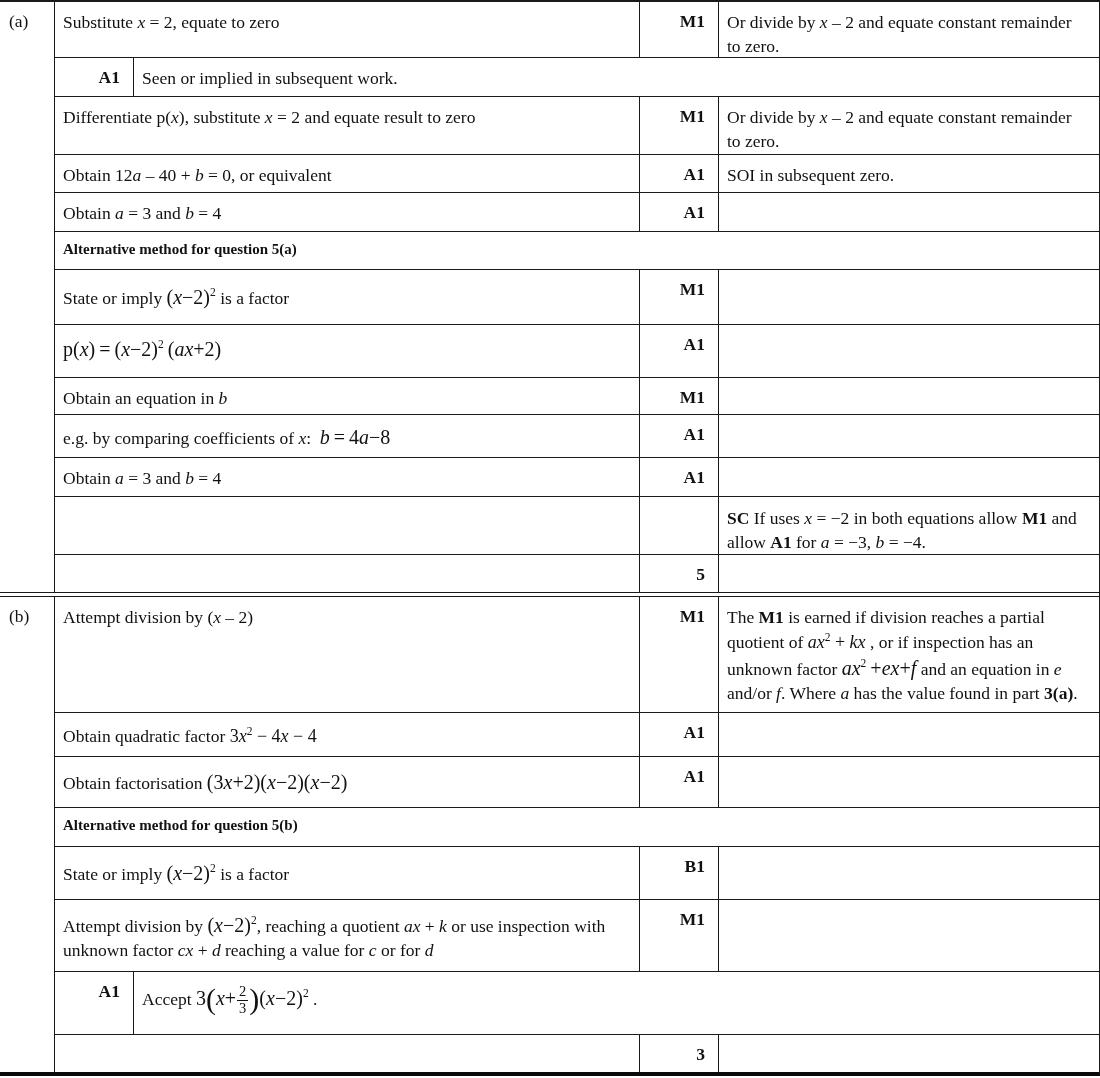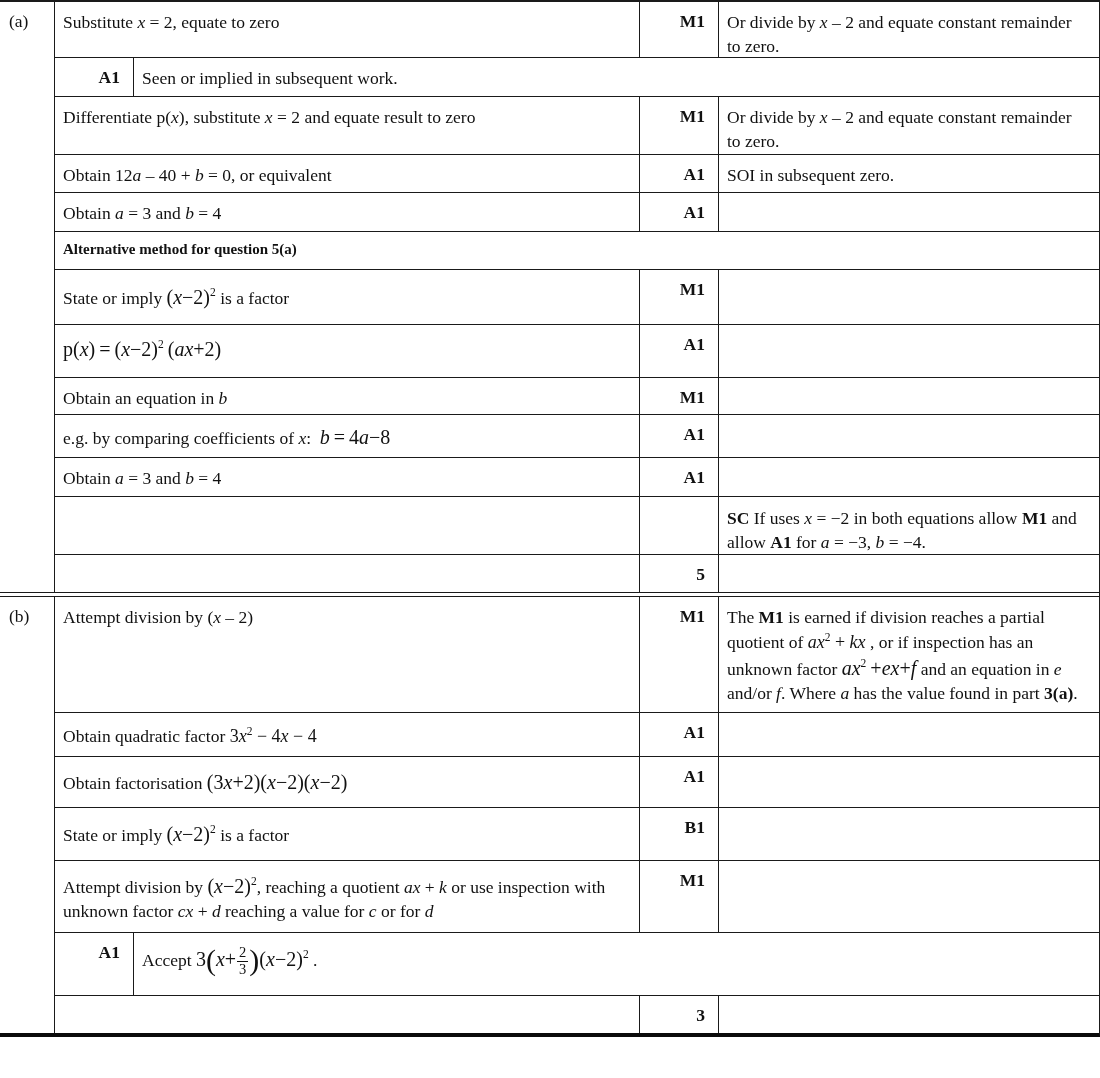--- a/index.html
+++ b/index.html
@@ -175,20 +175,23 @@
         <div class="cm">A1</div>
         <div class="cg"></div>
       </div>
 
       <div class="row" style="height:51px">
         <div class="ca" style="padding-top:12px">Obtain factorisation <span class="eqL">(3<i>x</i>+2)(<i>x</i>−2)(<i>x</i>−2)</span></div>
         <div class="cm">A1</div>
         <div class="cg"></div>
       </div>
 
+      <div class="row header" style="height:39px">
+        <div class="ch">Alternative method for question 5(b)</div>
+      </div>
 
       <div class="row" style="height:53px">
         <div class="ca" style="padding-top:13px">State or imply <span class="eqL">(<i>x</i>−2)<sup>2</sup></span> is a factor</div>
         <div class="cm">B1</div>
         <div class="cg"></div>
       </div>
 
       <div class="row" style="height:72px">
         <div class="ca" style="padding-top:12px">Attempt division by <span class="eqL">(<i>x</i>−2)<sup>2</sup></span>, reaching a quotient <i>ax</i> + <i>k</i> or use inspection with unknown factor <i>cx</i> + <i>d</i> reaching a value for <i>c</i> or for <i>d</i></div>
         <div class="cm">M1</div>

